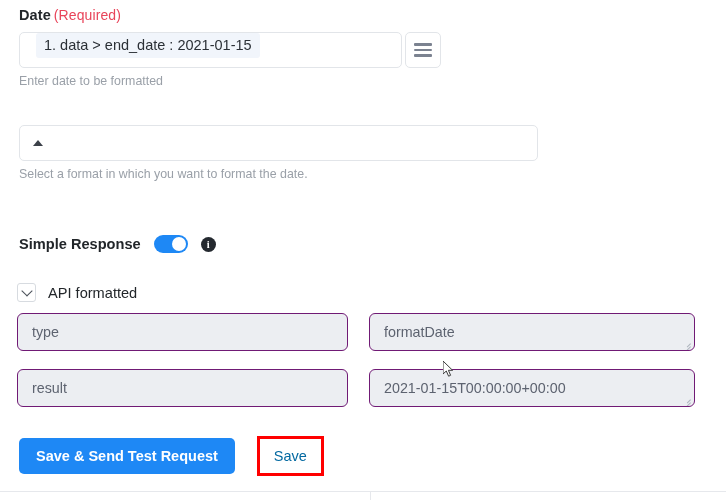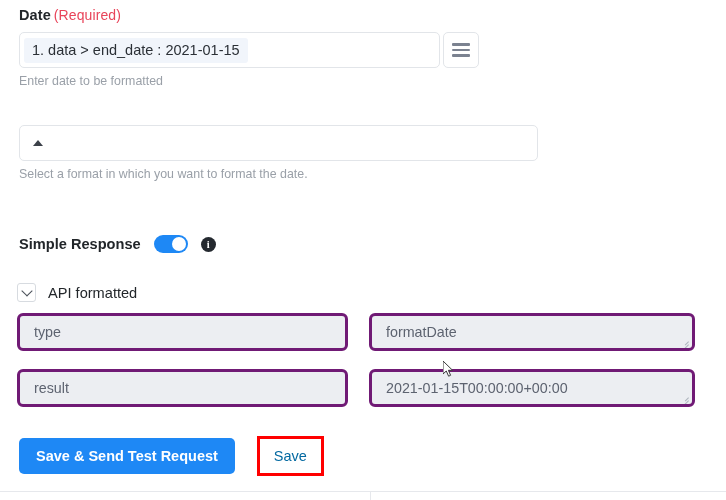--- a/index.html
+++ b/index.html
@@ -54,29 +54,29 @@
   }
 
   
   .input-row {
     display: flex;
     align-items: stretch;
     margin-top: 8px;
   }
 
   .token-input {
-    width: 421px;
+    width: 383px;
     height: 36px;
     box-sizing: border-box;
     border: 1px solid #e2e5e9;
     border-radius: 5px;
     background: #ffffff;
     display: flex;
-    align-items: center;
-    padding: 0 4px;
+    align-items: flex-start;
+    padding: 0 16px;
   }
 
   .token-chip {
     background: #f1f5fb;
     border-radius: 3px;
     padding: 3px 8px 4px 8px;
     font-size: 14.5px;
     color: #2b3036;
     line-height: 18px;
     white-space: nowrap;
@@ -222,21 +222,21 @@
   .resp-row {
     position: absolute;
     left: 0;
     width: 726px;
     height: 38px;
   }
   .resp-key, .resp-val {
     position: absolute;
     box-sizing: border-box;
     background: #eceef2;
-    border: 3px solid #701a75;
+    border: 1px solid #701a75;
     border-radius: 6px;
     height: 38px;
     font-size: 14.3px;
     color: #5d6370;
     display: flex;
     align-items: center;
     padding: 0 14px;
     white-space: nowrap;
     overflow: hidden;
   }

